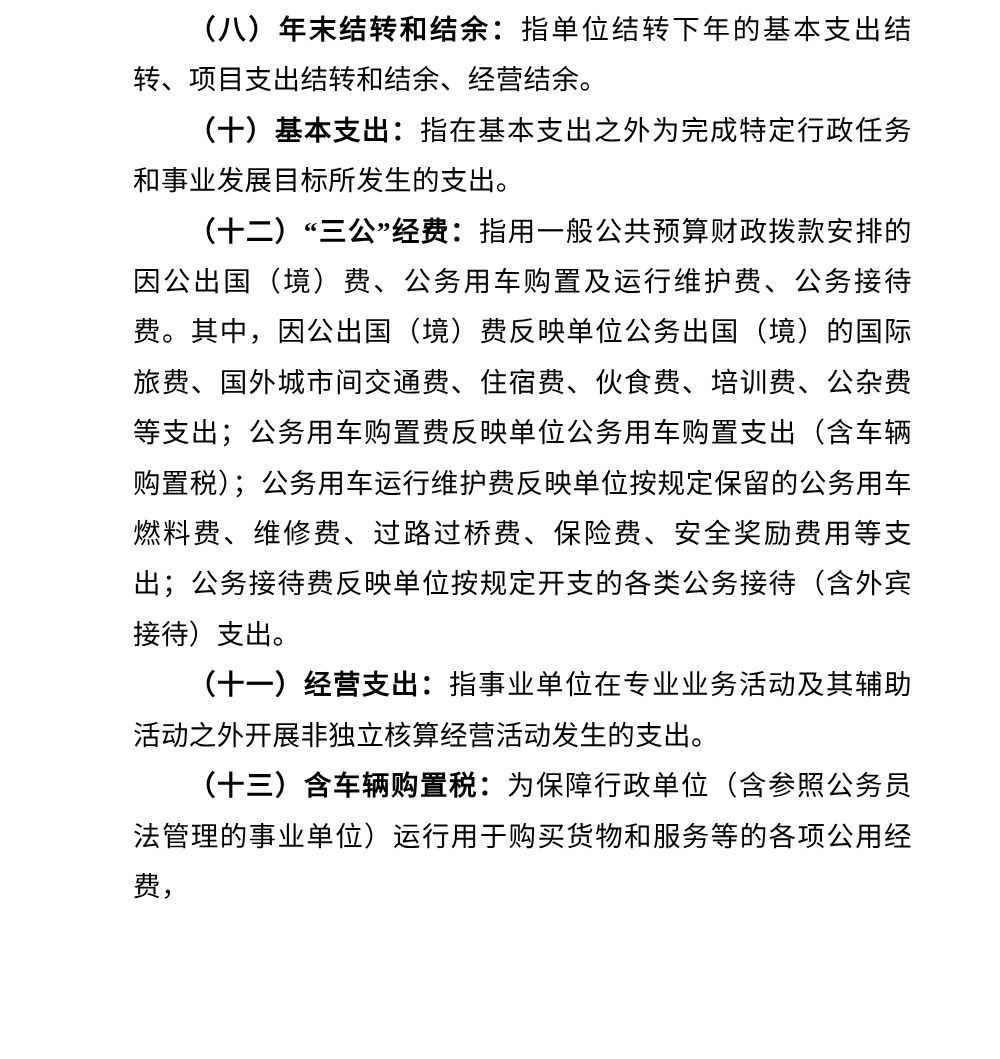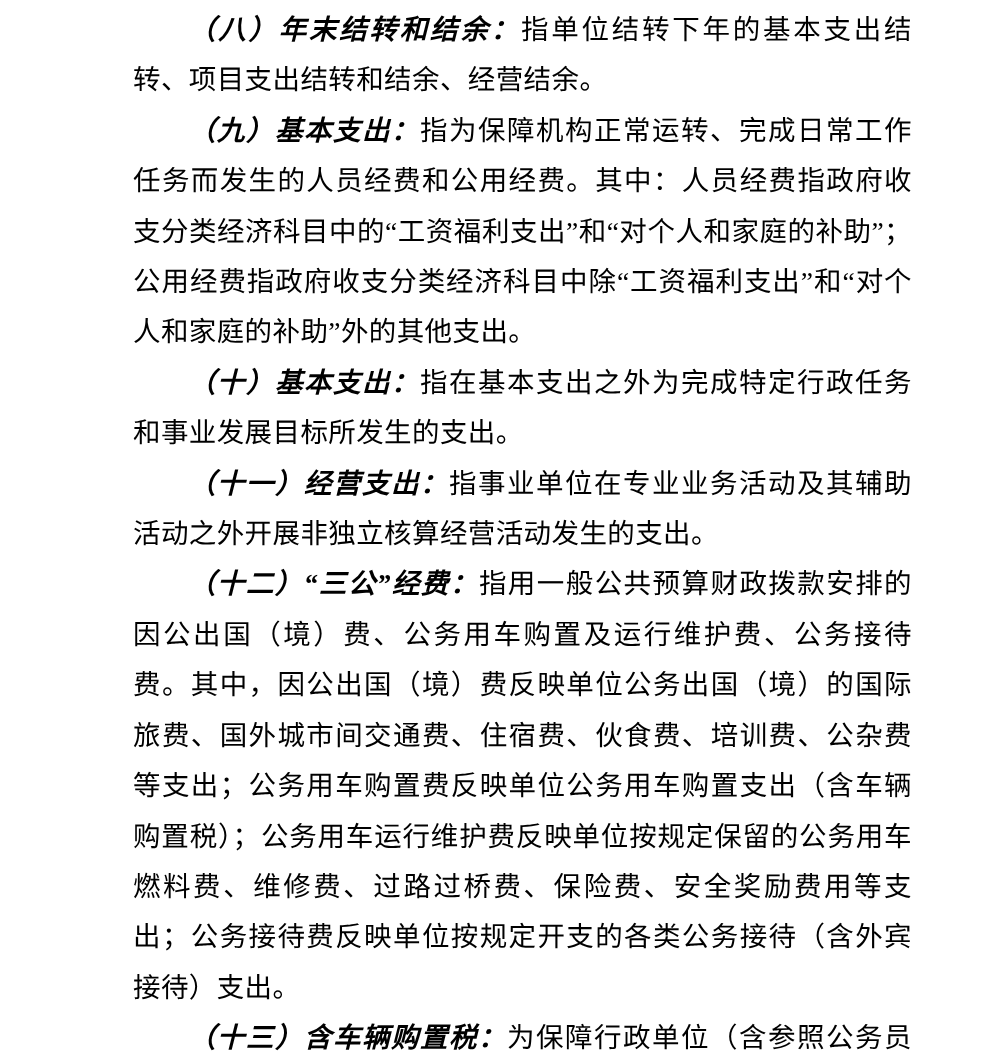--- a/index.html
+++ b/index.html
@@ -27,33 +27,31 @@
     color: #000000;
     text-align: justify;
     text-align-last: left;
     text-justify: inter-character;
     text-indent: 2em;
     letter-spacing: 0.4px;
     word-break: break-all;
   }
   .term {
     font-weight: bold;
-    font-style: italic;
   }
 </style>
 </head>
 <body>
 
 <div class="page">
   <div id="paragraph-list">
   <p class="para"><span class="term">（八）年末结转和结余：</span><span>指单位结转下年的基本支出结转、项目支出结转和结余、经营结余。</span></p>
 
-  <p class="para"><span class="term">（九）基本支出：</span><span>指为保障机构正常运转、完成日常工作任务而发生的人员经费和公用经费。其中：人员经费指政府收支分类经济科目中的“工资福利支出”和“对个人和家庭的补助”；公用经费指政府收支分类经济科目中除“工资福利支出”和“对个人和家庭的补助”外的其他支出。</span></p>
 
   <p class="para"><span class="term">（十）基本支出：</span><span>指在基本支出之外为完成特定行政任务和事业发展目标所发生的支出。</span></p>
 
+  <p class="para"><span class="term">（十二）“三公”经费：</span><span>指用一般公共预算财政拨款安排的因公出国（境）费、公务用车购置及运行维护费、公务接待费。其中，因公出国（境）费反映单位公务出国（境）的国际旅费、国外城市间交通费、住宿费、伙食费、培训费、公杂费等支出；公务用车购置费反映单位公务用车购置支出（含车辆购置税）；公务用车运行维护费反映单位按规定保留的公务用车燃料费、维修费、过路过桥费、保险费、安全奖励费用等支出；公务接待费反映单位按规定开支的各类公务接待（含外宾接待）支出。</span></p>
+
   <p class="para"><span class="term">（十一）经营支出：</span><span>指事业单位在专业业务活动及其辅助活动之外开展非独立核算经营活动发生的支出。</span></p>
-
-  <p class="para"><span class="term">（十二）“三公”经费：</span><span>指用一般公共预算财政拨款安排的因公出国（境）费、公务用车购置及运行维护费、公务接待费。其中，因公出国（境）费反映单位公务出国（境）的国际旅费、国外城市间交通费、住宿费、伙食费、培训费、公杂费等支出；公务用车购置费反映单位公务用车购置支出（含车辆购置税）；公务用车运行维护费反映单位按规定保留的公务用车燃料费、维修费、过路过桥费、保险费、安全奖励费用等支出；公务接待费反映单位按规定开支的各类公务接待（含外宾接待）支出。</span></p>
 
   <p class="para"><span class="term">（十三）含车辆购置税：</span><span>为保障行政单位（含参照公务员法管理的事业单位）运行用于购买货物和服务等的各项公用经费，</span></p>
 </div>
 </div>
 
 </body></html>

